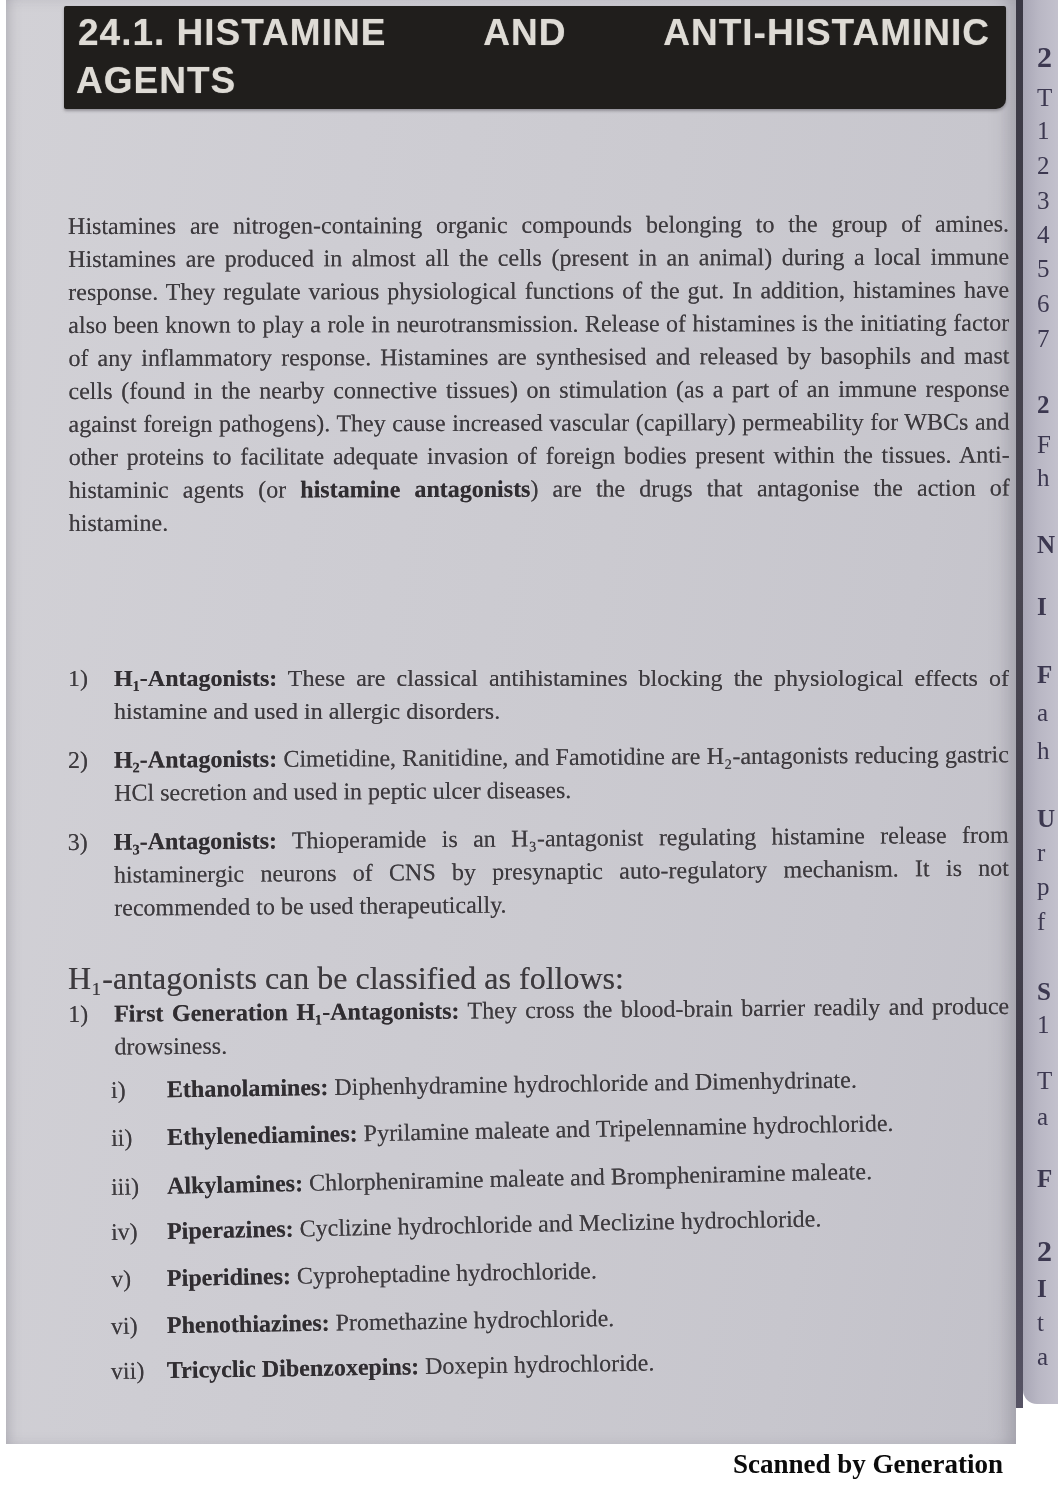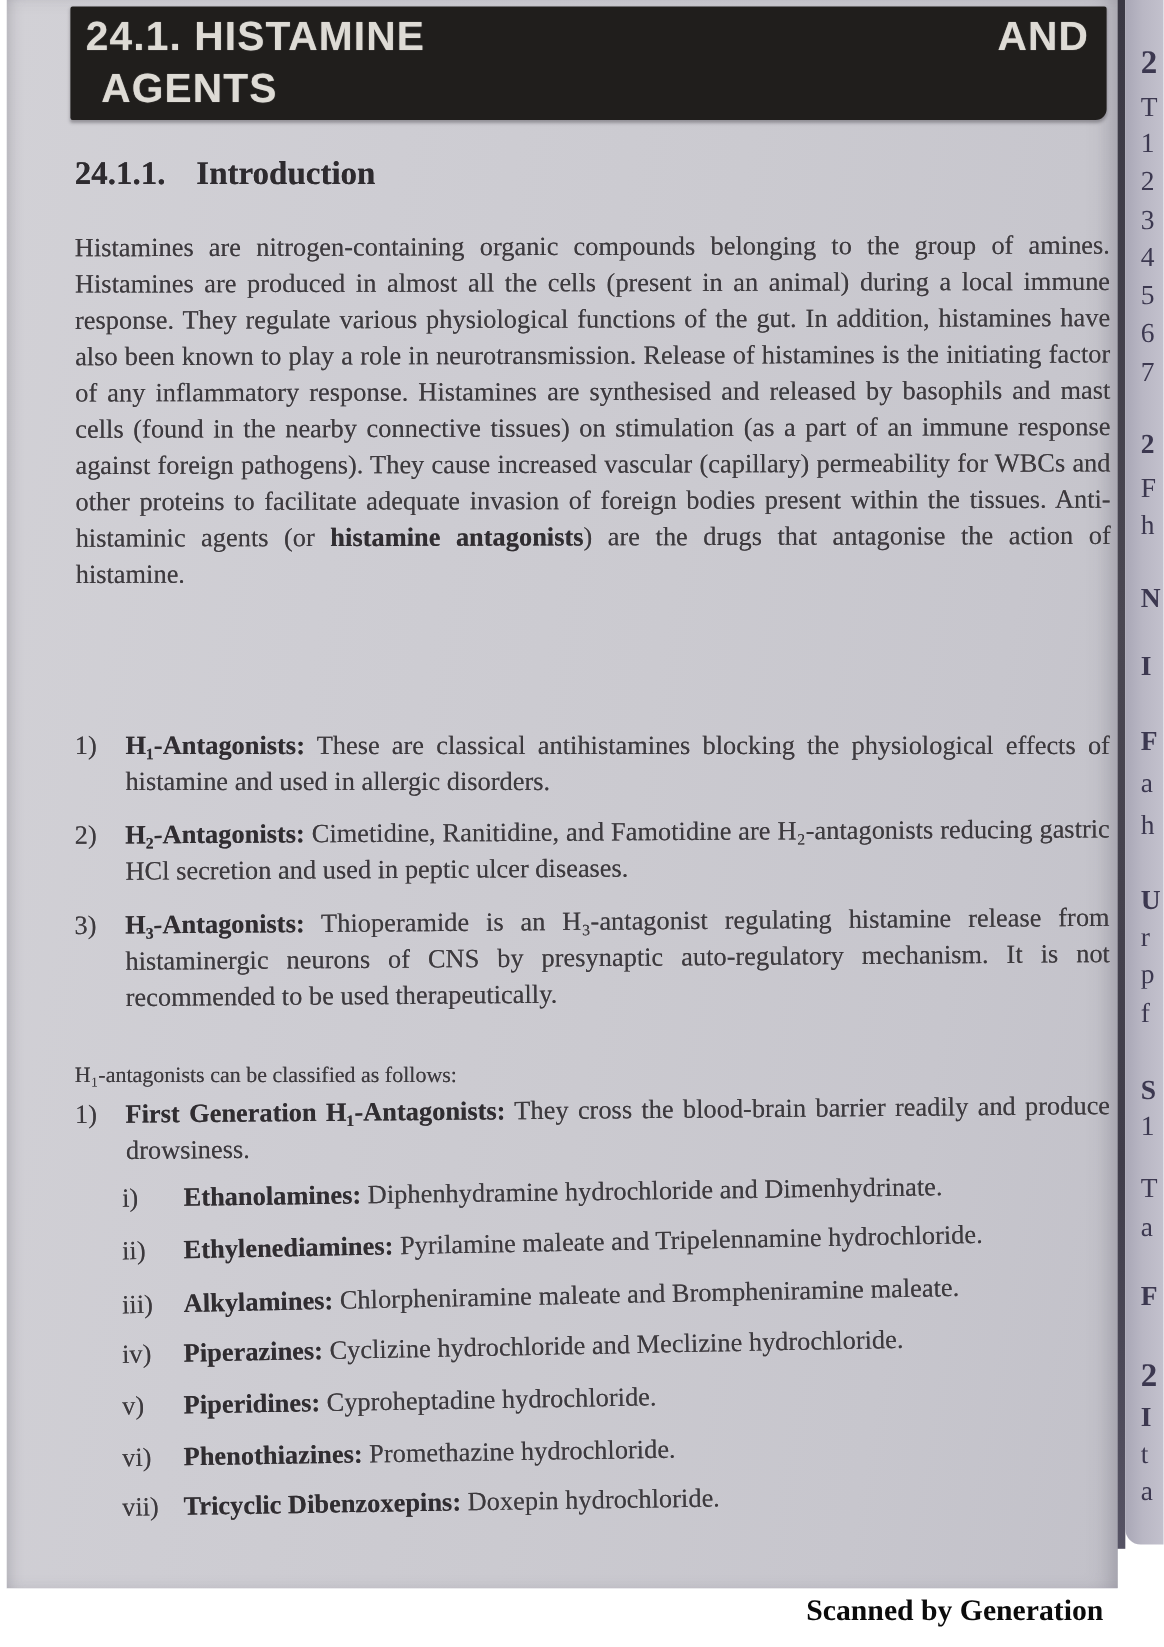--- a/index.html
+++ b/index.html
@@ -21,38 +21,38 @@
     color:#3c3850;line-height:1;}
   .edge-ch.b{font-weight:700;}
   .edge-ch.big{font-size:30px;font-weight:700;}
   
   #banner{position:absolute;left:58px;top:6px;width:942px;height:103px;background:#201e1c;
     border-radius:2px 2px 10px 2px;color:#dedbd5;font-family:"Liberation Sans",sans-serif;
     font-weight:700;letter-spacing:1px;
     box-shadow:0 2px 3px rgba(60,58,66,.4);}
   #banner .l1{display:flex;justify-content:space-between;font-size:37px;padding:6px 16px 0 14px;
     text-shadow:0 0 1px rgba(255,255,255,.5);text-align:center;}
-  #banner .l2{font-size:37px;padding:6px 0 0 12px;text-shadow:0 0 1px rgba(255,255,255,.5);margin-left:16px;}
+  #banner .l2{font-size:37px;padding:6px 0 0 12px;text-shadow:0 0 1px rgba(255,255,255,.5);}
   
   .ink{color:#3d3a3e;text-shadow:0 0 .5px rgba(61,58,62,.75);}
   .bold{font-weight:700;color:#302d31;}
   .h-sec{position:absolute;left:62px;font-size:30px;font-weight:700;color:#2e2b2f;
     text-shadow:0 0 .6px rgba(46,43,47,.8);}
   .h-sec .num{margin-right:28px;}
   #p-intro{position:absolute;left:62px;top:186px;width:941px;font-size:24px;line-height:33px;
     text-align:justify;transform:rotate(-.15deg);transform-origin:left top;}
   #class-lead{position:absolute;left:62px;top:628px;font-size:24px;line-height:33px;}
   .li{display:flex;font-size:24px;line-height:33px;}
   .li .num{flex:none;width:46px;}
   .li .body{flex:1;text-align:justify;}
   #class-items{position:absolute;left:62px;top:662px;width:941px;}
   #class-items .li{margin-bottom:16px;transform-origin:left center;}
   #class-items .li:nth-child(2){transform:rotate(-.35deg);}
   #class-items .li:nth-child(3){transform:rotate(-.45deg);}
-  #h1-line{position:absolute;left:62px;top:962px;font-size:20px;line-height:33px;}
+  #h1-line{position:absolute;left:62px;top:962px;font-size:32px;line-height:33px;}
   #gen-item{position:absolute;left:62px;top:998px;width:941px;transform:rotate(-.5deg);
     transform-origin:left top;}
   #sub-list{position:absolute;left:105px;top:1074px;width:900px;}
   #sub-list .li{transform-origin:left center;}
   #sub-list .li .num{width:56px;}
   #sub-list .li:nth-child(1){margin-bottom:15px;transform:rotate(-.8deg);}
   #sub-list .li:nth-child(2){margin-bottom:16px;transform:rotate(-1.1deg);}
   #sub-list .li:nth-child(3){margin-bottom:12px;transform:rotate(-1.2deg);}
   #sub-list .li:nth-child(4){margin-bottom:14px;transform:rotate(-1.1deg);}
   #sub-list .li:nth-child(5){margin-bottom:14px;transform:rotate(-1.0deg);}
@@ -66,27 +66,25 @@
 <body>
 
 <div id="stage">
 
   <div id="main-page">
 
     <div id="banner">
       <div class="l1">
         <span>24.1. HISTAMINE</span>
         <span>AND</span>
+        <span>ANTI-HISTAMINIC</span>
       </div>
       <div class="l2">AGENTS</div>
     </div>
 
-    <div class="h-sec" style="top:141px;">
-      <span class="num">24.1.1.</span><span>Introduction</span>
-    </div>
 
     <p id="p-intro" class="ink"><span>Histamines are nitrogen-containing organic compounds belonging to the group of amines. Histamines are produced in almost all the cells (present in an animal) during a local immune response. They regulate various physiological functions of the gut. In addition, histamines have also been known to play a role in neurotransmission. Release of histamines is the initiating factor of any inflammatory response. Histamines are synthesised and released by basophils and mast cells (found in the nearby connective tissues) on stimulation (as a part of an immune response against foreign pathogens). They cause increased vascular (capillary) permeability for WBCs and other proteins to facilitate adequate invasion of foreign bodies present within the tissues. Anti-histaminic agents (or </span><span class="bold">histamine antagonists</span><span>) are the drugs that antagonise the action of histamine.</span></p>
 
 
 
     <div id="class-items">
       <div class="li ink">
         <span class="num">1)</span>
         <span class="body"><span class="bold">H₁-Antagonists:</span><span> These are classical antihistamines blocking the physiological effects of histamine and used in allergic disorders.</span></span>
       </div>

